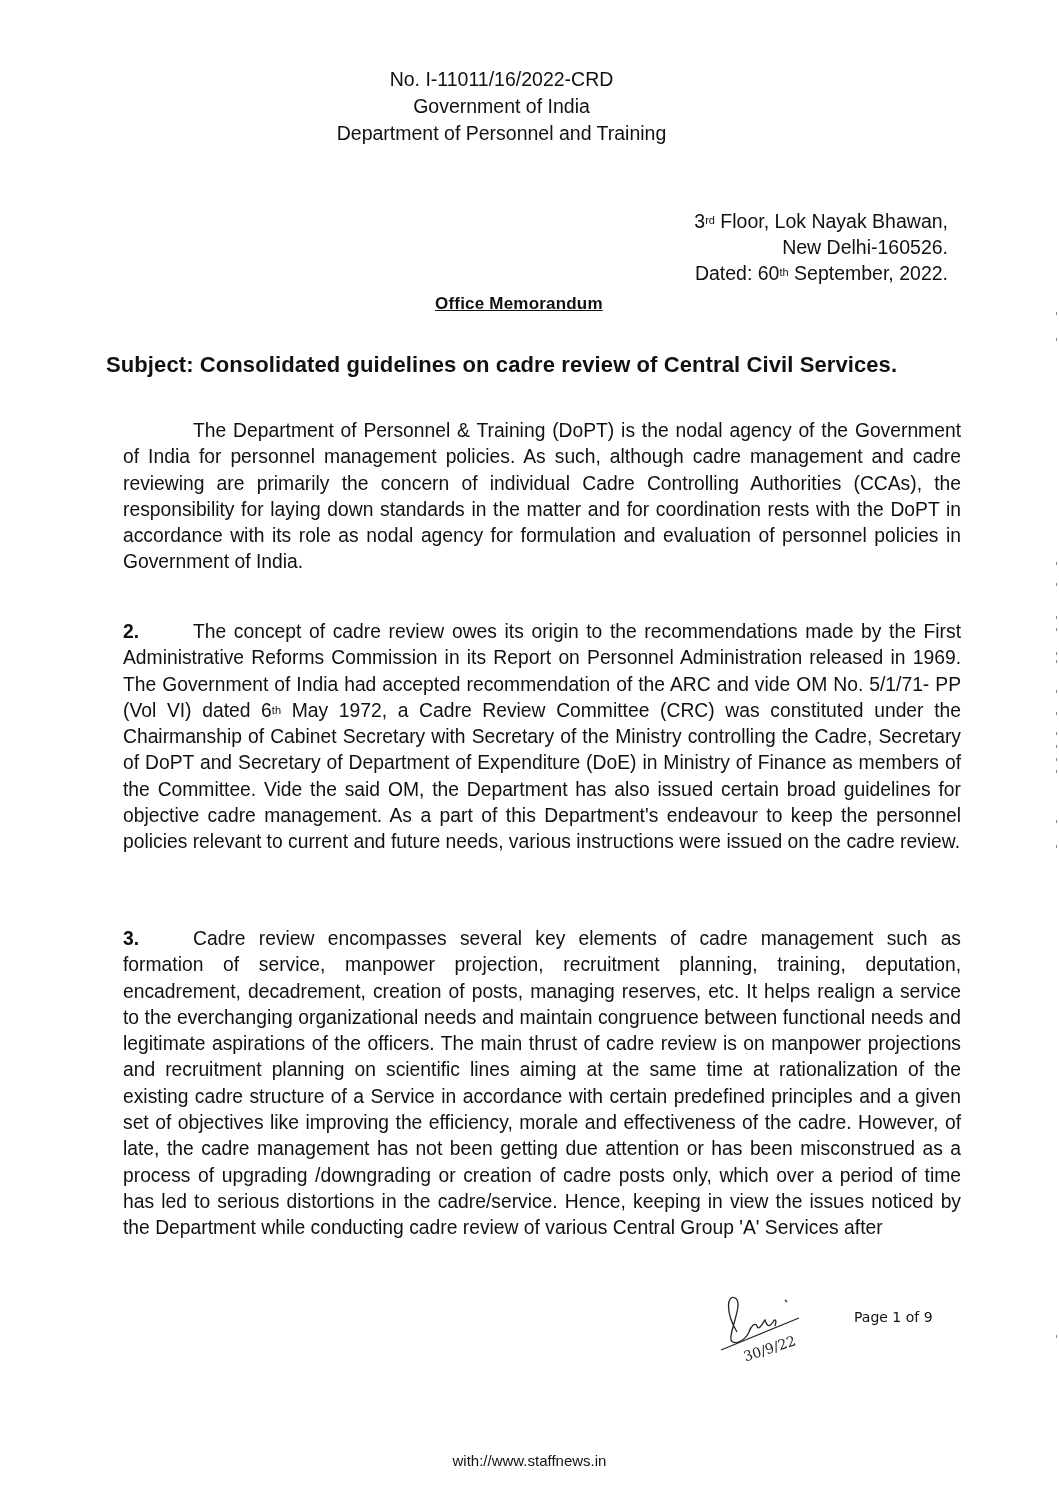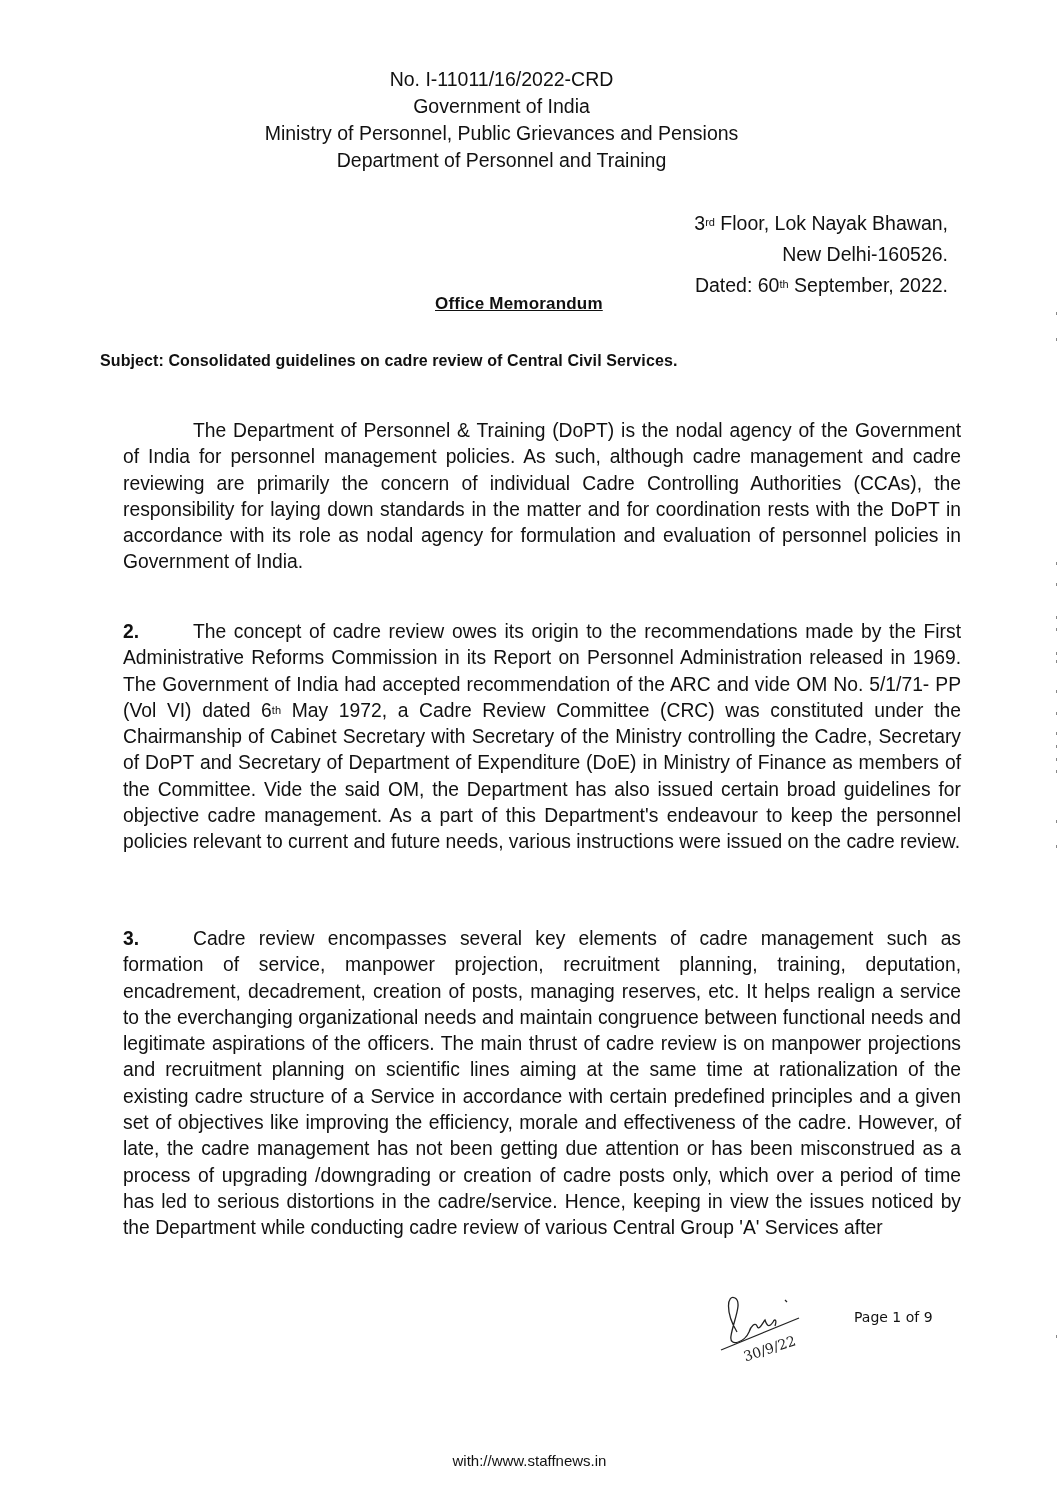--- a/index.html
+++ b/index.html
@@ -3,45 +3,44 @@
   <meta charset="utf-8">
   <style>
     html, body { margin: 0; padding: 0; background: #ffffff; }
     body {
       width: 1059px; height: 1497px; position: relative; overflow: hidden;
       font-family: "Liberation Sans", sans-serif; color: #111111;
     }
     .page { position: absolute; left: 0; top: 0; width: 1059px; height: 1497px; background: #fff; }
     .header { position: absolute; left: 17px; top: 66px; width: 913px; text-align: center; font-size: 19.5px; line-height: 27px; margin-left: 13px; }
     .header div { margin-left: 30px; }
-    .address { position: absolute; right: 111px; top: 208px; text-align: right; font-size: 19.5px; line-height: 31px; }
+    .address { position: absolute; right: 111px; top: 208px; text-align: right; font-size: 19.5px; line-height: 26px; }
     sup { font-size: 11px; vertical-align: top; position: relative; top: -1px; }
     .om-title { position: absolute; left: 435px; top: 294px; font-size: 17px; font-weight: bold; text-decoration: underline; letter-spacing: 0.2px; }
-    .subject { position: absolute; left: 100px; top: 352px; font-size: 16px; font-weight: bold; letter-spacing: 0.1px; }
+    .subject { position: absolute; left: 106px; top: 352px; font-size: 22px; font-weight: bold; letter-spacing: 0.1px; }
     .para { position: absolute; left: 123px; width: 838px; font-size: 19.3px; line-height: 26.3px; text-align: justify; margin-top: 11px; }
     .para .num { font-weight: bold; display: inline-block; width: 70px; }
     .indent { display: inline-block; width: 70px; }
     .p1 { top: 407px; }
     .p2 { top: 608px; }
     .p3 { top: 915px; }
     .signature { position: absolute; left: 715px; top: 1292px; width: 130px; height: 70px; }
     .page-no { position: absolute; left: 854px; top: 1309px; font-size: 14px; font-weight: normal; font-family: "DejaVu Sans", sans-serif; }
     .footer-url { position: absolute; left: 0; width: 1059px; top: 1452px; text-align: center; font-size: 15px; }
     .edge-marks { position: absolute; left: 1056px; top: 0; width: 2px; height: 1497px; }
     .edge-marks span { position: absolute; left: 0; width: 1px; height: 3px; background: #888; }
   </style>
 </head>
 <body>
 
 <div class="page">
 
   <div class="header">
     <div>No. I-11011/16/2022-CRD</div>
     <div>Government of India</div>
-    <div>Ministry of Personnel, Public Grievances and Pensions</div>
     <div>Department of Personnel and Training</div>
   </div>
 
   <div class="address">
     <div><span>3</span><sup>rd</sup><span> Floor, Lok Nayak Bhawan,</span></div>
     <div>New Delhi-160526.</div>
     <div><span>Dated: 60</span><sup>th</sup><span> September, 2022.</span></div>
   </div>
 
   <div class="om-title">Office Memorandum</div>

